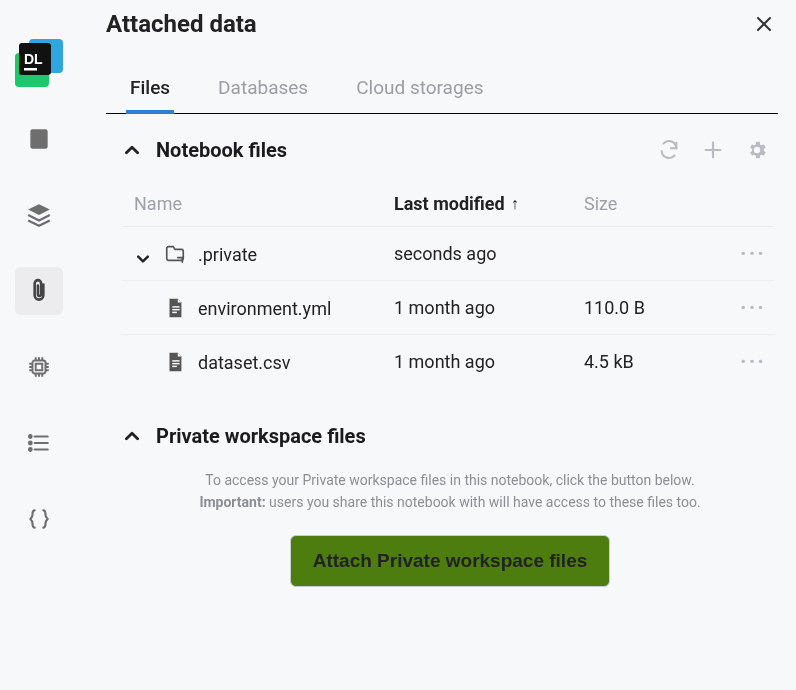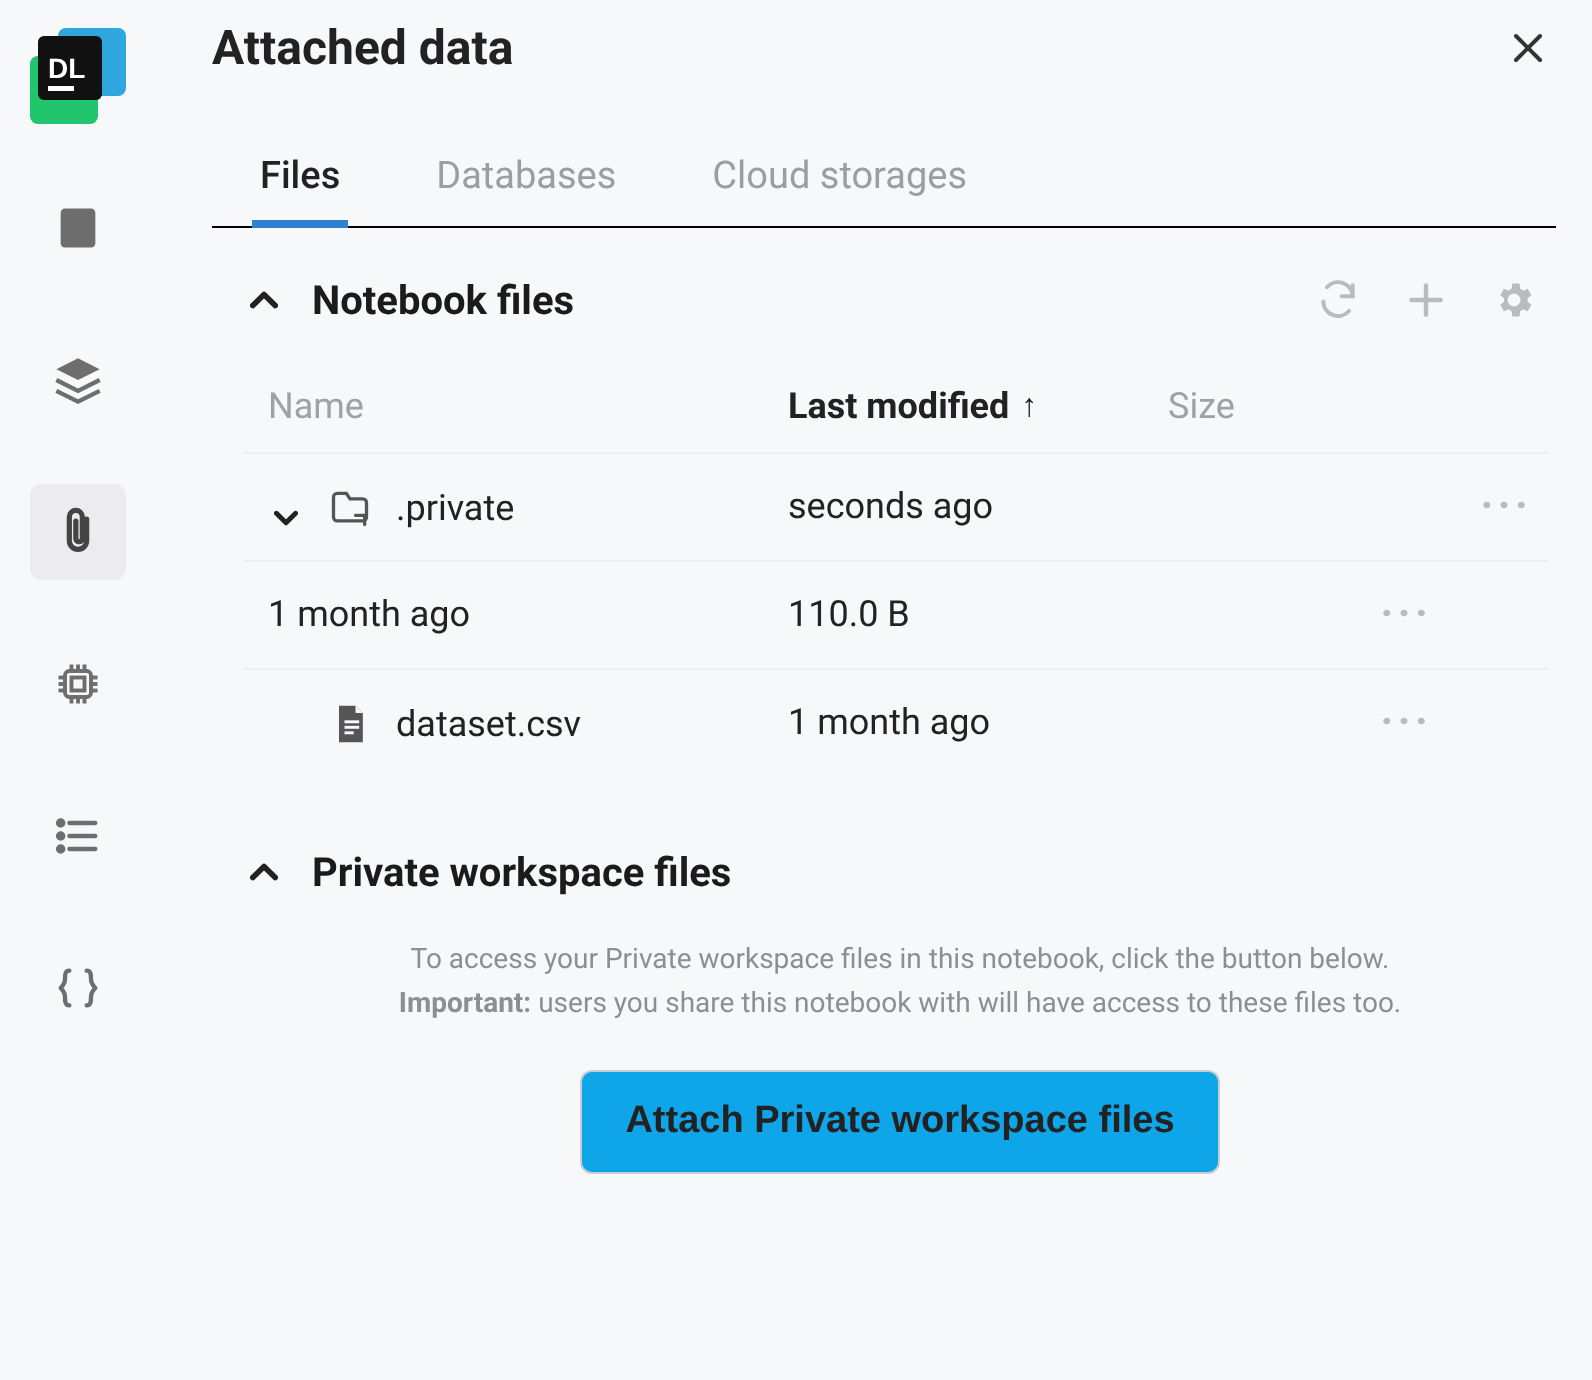--- a/index.html
+++ b/index.html
@@ -19,20 +19,21 @@
     display: flex;
     flex-direction: column;
     align-items: center;
     padding-top: 14px;
     gap: 30px;
   }
   .logo {
     width: 48px;
     height: 48px;
     position: relative;
+    margin-top: 25px;
   }
   .sidebar-item {
     width: 48px;
     height: 48px;
     display: flex;
     align-items: center;
     justify-content: center;
     border-radius: 6px;
     color: #6e6e6e;
     cursor: pointer;
@@ -188,21 +189,21 @@
     padding: 0 22px;
   }
   .private-msg strong { color: #8b8f95; font-weight: 700; }
   .attach-btn-wrap {
     display: flex;
     justify-content: center;
     margin-top: 22px;
   }
   .attach-btn {
     border: 1px solid #c9ccd1;
-    background: #0ea5e9;
+    background: #4d7c0f;
     padding: 14px 22px;
     font-size: 19px;
     font-weight: 600;
     border-radius: 6px;
     color: #222;
     cursor: pointer;
   }
 </style>
 </head>
 <body>
@@ -346,40 +347,54 @@
                 </svg>
             </span>
             <span>.private</span>
           </div>
           <div>seconds ago</div>
           <div></div>
           <div class="row-menu">···</div>
         </div>
 
         <div class="trow">
+          <div class="namecell">
+            <span class="row-chev"></span>
+            <span class="file-ico">
+              <svg viewBox="0 0 24 24" fill="currentColor">
+                  <path d="M6 2 h9 l4 4 v16 H6 Z"></path>
+                  <path d="M15 2 v4 h4" fill="#f7f8fa"></path>
+                  <rect x="9" y="10" width="8" height="1.6" fill="#f7f8fa"></rect>
+                  <rect x="9" y="13" width="8" height="1.6" fill="#f7f8fa"></rect>
+                  <rect x="9" y="16" width="5" height="1.6" fill="#f7f8fa"></rect>
+                </svg>
+            </span>
+            <span>environment.yml</span>
+          </div>
           <div>1 month ago</div>
           <div>110.0 B</div>
           <div class="row-menu">···</div>
         </div>
 
         <div class="trow">
           <div class="namecell">
             <span class="row-chev"></span>
             <span class="file-ico">
               <svg viewBox="0 0 24 24" fill="currentColor">
                   <path d="M6 2 h9 l4 4 v16 H6 Z"></path>
                   <path d="M15 2 v4 h4" fill="#f7f8fa"></path>
                   <rect x="9" y="10" width="8" height="1.6" fill="#f7f8fa"></rect>
                   <rect x="9" y="13" width="8" height="1.6" fill="#f7f8fa"></rect>
                   <rect x="9" y="16" width="5" height="1.6" fill="#f7f8fa"></rect>
                 </svg>
             </span>
             <span>dataset.csv</span>
           </div>
           <div>1 month ago</div>
+          <div>4.5 kB</div>
           <div class="row-menu">···</div>
         </div>
       </div>
     </div>
 
     <div class="private-section">
       <div class="section-head">
         <div class="chevron">
           <svg width="14" height="14" viewBox="0 0 10 10">
               <path d="M1 7 L5 3 L9 7" fill="none" stroke="currentColor" stroke-width="2" stroke-linecap="round" stroke-linejoin="round"></path>

